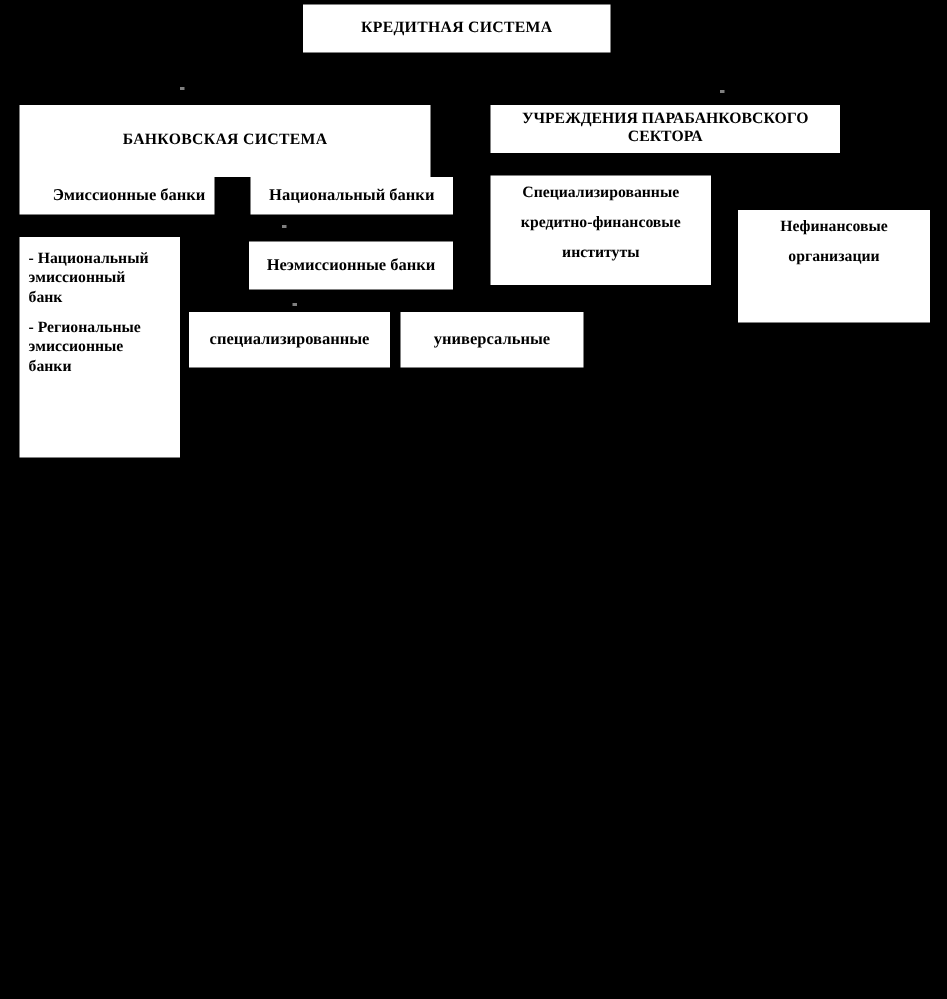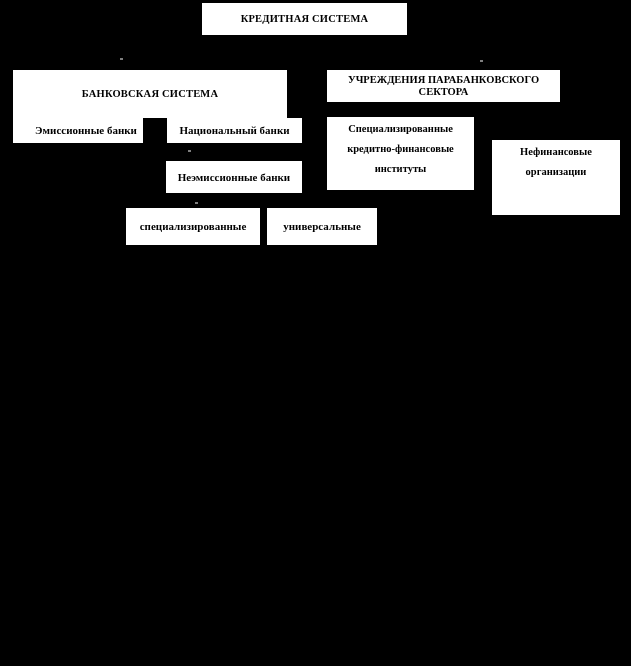--- a/index.html
+++ b/index.html
@@ -36,21 +36,21 @@
   .n-parabank     { left: 327px; top: 70px;  width: 233px; height: 32px; font-size: 10.5px; }
   .n-emission     { left: 13px;  top: 118px; width: 130px; height: 25px; font-size: 11px; padding-left: 16px; }
   .n-nonemission  { left: 167px; top: 118px; width: 135px; height: 25px; font-size: 11px; }
   .n-speccredit   { left: 327px; top: 117px; width: 147px; height: 73px; font-size: 10.5px; line-height: 20px; padding-top: 2px; }
   .n-nonfin       { left: 492px; top: 117px; width: 128px; height: 75px; font-size: 10.5px; line-height: 20px; padding-top: 2px; margin-top: 23px; }
   .n-detail       { left: 13px;  top: 158px; width: 107px; height: 147px; font-size: 10.5px;
                     display: block; text-align: left; padding: 8px 3px 0 6px; }
   .n-detail p     { margin: 0 0 7px 0; line-height: 13px; white-space: pre-line; }
   .n-commercial   { left: 166px; top: 161px; width: 136px; height: 32px; font-size: 11px; }
   .n-specialized  { left: 126px; top: 208px; width: 134px; height: 37px; font-size: 11px; }
-  .n-universal    { left: 267px; top: 208px; width: 110px; height: 37px; font-size: 11px; }
+  .n-universal    { left: 267px; top: 208px; width: 122px; height: 37px; font-size: 11px; }
   
   .speck {
     position: absolute;
     width: 3px; height: 2px;
     background: #7f7f7f;
   }
   .speck1 { left: 120px; top: 58px; }
   .speck2 { left: 480px; top: 60px; }
   .speck3 { left: 188px; top: 150px; }
   .speck4 { left: 195px; top: 202px; }
@@ -70,20 +70,28 @@
 
   <div class="node n-nonemission">Национальный банки</div>
 
   <div class="node multiline n-speccredit">Специализированные
 кредитно-финансовые
 институты</div>
 
   <div class="node multiline n-nonfin">Нефинансовые
 организации</div>
 
+  <div class="node n-detail">
+    <p>- Национальный
+эмиссионный
+банк</p>
+    <p>- Региональные
+эмиссионные
+банки</p>
+  </div>
 
   <div class="node n-commercial">Неэмиссионные банки</div>
 
   <div class="node n-specialized">специализированные</div>
 
   <div class="node n-universal">универсальные</div>
 
   <div class="speck speck1"></div>
   <div class="speck speck2"></div>
   <div class="speck speck3"></div>

